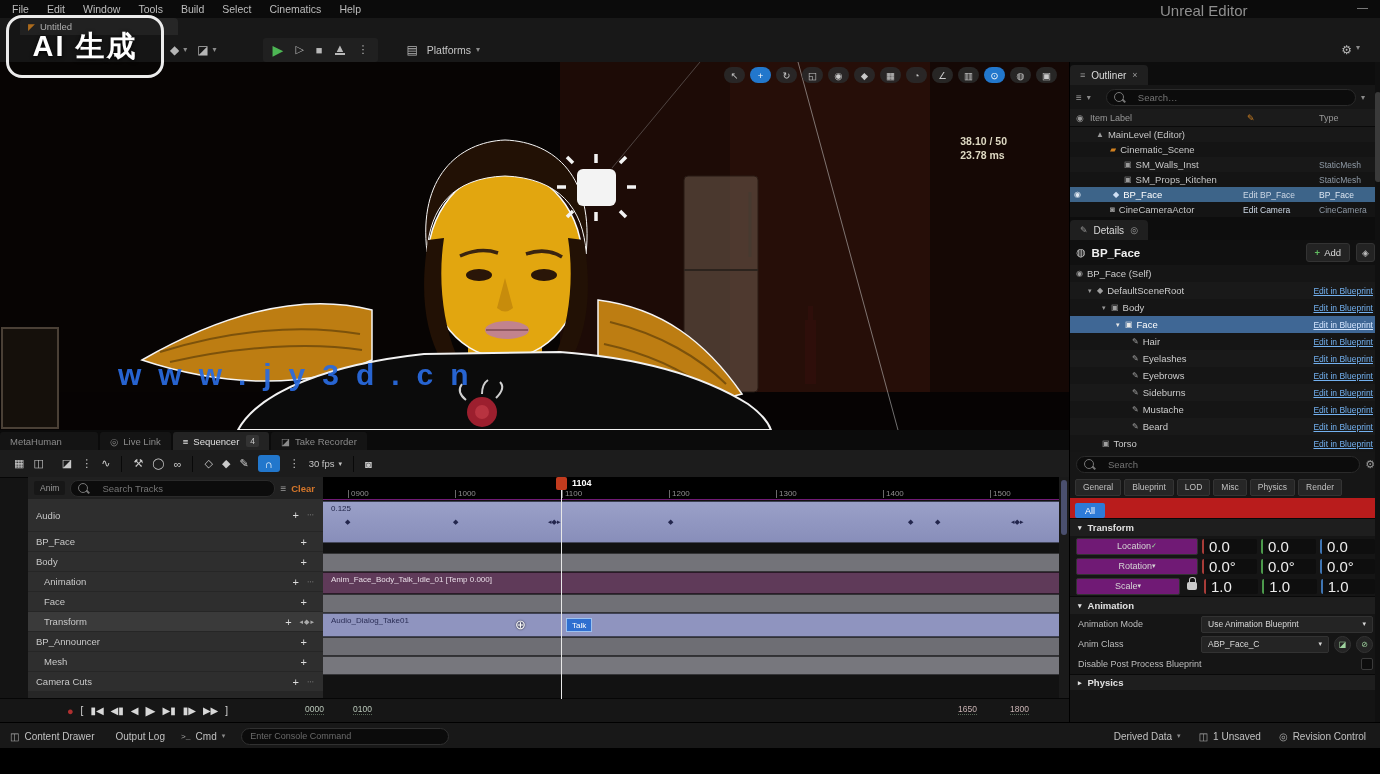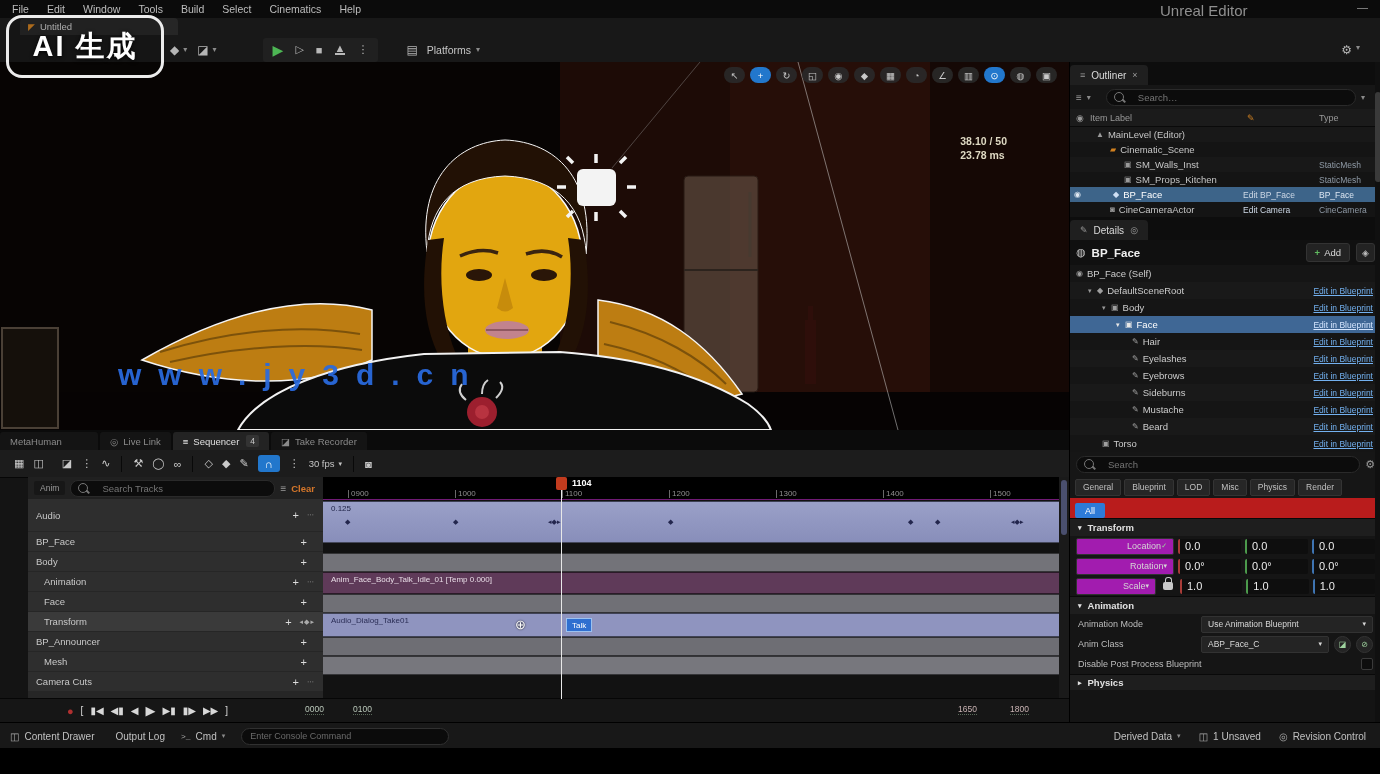--- a/index.html
+++ b/index.html
@@ -68,22 +68,22 @@
   .exp{width:9px;font-size:7px;color:#9a9a9a;flex:none;}
   .cic{font-size:8px;color:#9f9f9f;margin-right:4px;flex:none;}
   .complink{margin-left:auto;margin-right:8px;max-width:88px;overflow:hidden;white-space:nowrap;font-size:8.5px;color:#73b1f0;text-decoration:underline;flex:none;}
   .comp-row.sel .complink{color:#d5e6ff;}
   .chips{height:22px;display:flex;align-items:center;gap:3px;padding:0 5px;overflow:hidden;background:#161616;}
   .chip{height:15px;display:flex;align-items:center;padding:0 7px;background:#262626;border:1px solid #343434;border-radius:2px;font-size:8.5px;color:#c0c0c0;white-space:nowrap;}
   .allrow{height:20px;display:flex;align-items:flex-end;padding:0 5px;background:#b91c1c;}
   .allchip{height:15px;width:30px;display:flex;align-items:center;justify-content:center;background:#2d7bd8;border-radius:2px;font-size:9px;color:#fff;}
   .sect{height:17px;display:flex;align-items:center;gap:6px;padding-left:8px;background:#1e1e1e;font-size:9.5px;font-weight:bold;color:#e2e2e2;border-top:1px solid #090909;}
   .tr-row{height:20px;display:flex;align-items:center;gap:4px;padding:0 6px;background:#151515;}
-  .tr-label{width:84px;height:15px;background:#a21caf;border:1px solid #323232;border-radius:2px;display:flex;align-items:center;justify-content:flex-end;padding:0 6px;font-size:9px;color:#d5d5d5;flex:none;}
-  .vf{flex:1;height:15px;background:#0e0e0e;border-radius:2px;display:flex;align-items:center;padding-left:5px;font-size:11px;color:#ececec;border-left:2px solid #555;}
+  .tr-label{width:84px;height:15px;background:#701a75;border:1px solid #323232;border-radius:2px;display:flex;align-items:center;justify-content:center;padding:0 18px;font-size:9px;color:#d5d5d5;flex:none;}
+  .vf{flex:1;height:15px;background:#0e0e0e;border-radius:2px;display:flex;align-items:center;padding-left:5px;font-size:15px;color:#ececec;border-left:2px solid #555;}
   .vx{border-left-color:#a83c38;}.vy{border-left-color:#4c9a4c;}.vz{border-left-color:#3e74b2;}
   .lock{width:10px;height:8px;background:#c9c9c9;border-radius:2px;position:relative;margin:0 3px;flex:none;}
   .lock:before{content:"";position:absolute;top:-5px;left:2px;width:5px;height:5px;border:1.5px solid #c9c9c9;border-bottom:none;border-radius:3px 3px 0 0;}
   .an-row{height:20px;display:flex;align-items:center;gap:5px;padding:0 8px;background:#151515;font-size:9px;color:#bdbdbd;}
   .an-label{width:118px;flex:none;}
   .dd{flex:1;height:15px;background:#242424;border:1px solid #323232;border-radius:2px;display:flex;align-items:center;justify-content:space-between;padding:0 6px;font-size:8.5px;color:#d8d8d8;overflow:hidden;white-space:nowrap;}
   .cbx{width:10px;height:10px;background:#0d0d0d;border:1px solid #3a3a3a;border-radius:2px;}
   .roundic{width:15px;height:15px;border-radius:50%;background:#242424;border:1px solid #333;display:flex;align-items:center;justify-content:center;font-size:8px;color:#9fd49f;flex:none;}
   
   .sequencer{position:absolute;top:430px;left:0;width:1069px;height:292px;background:#141414;}

